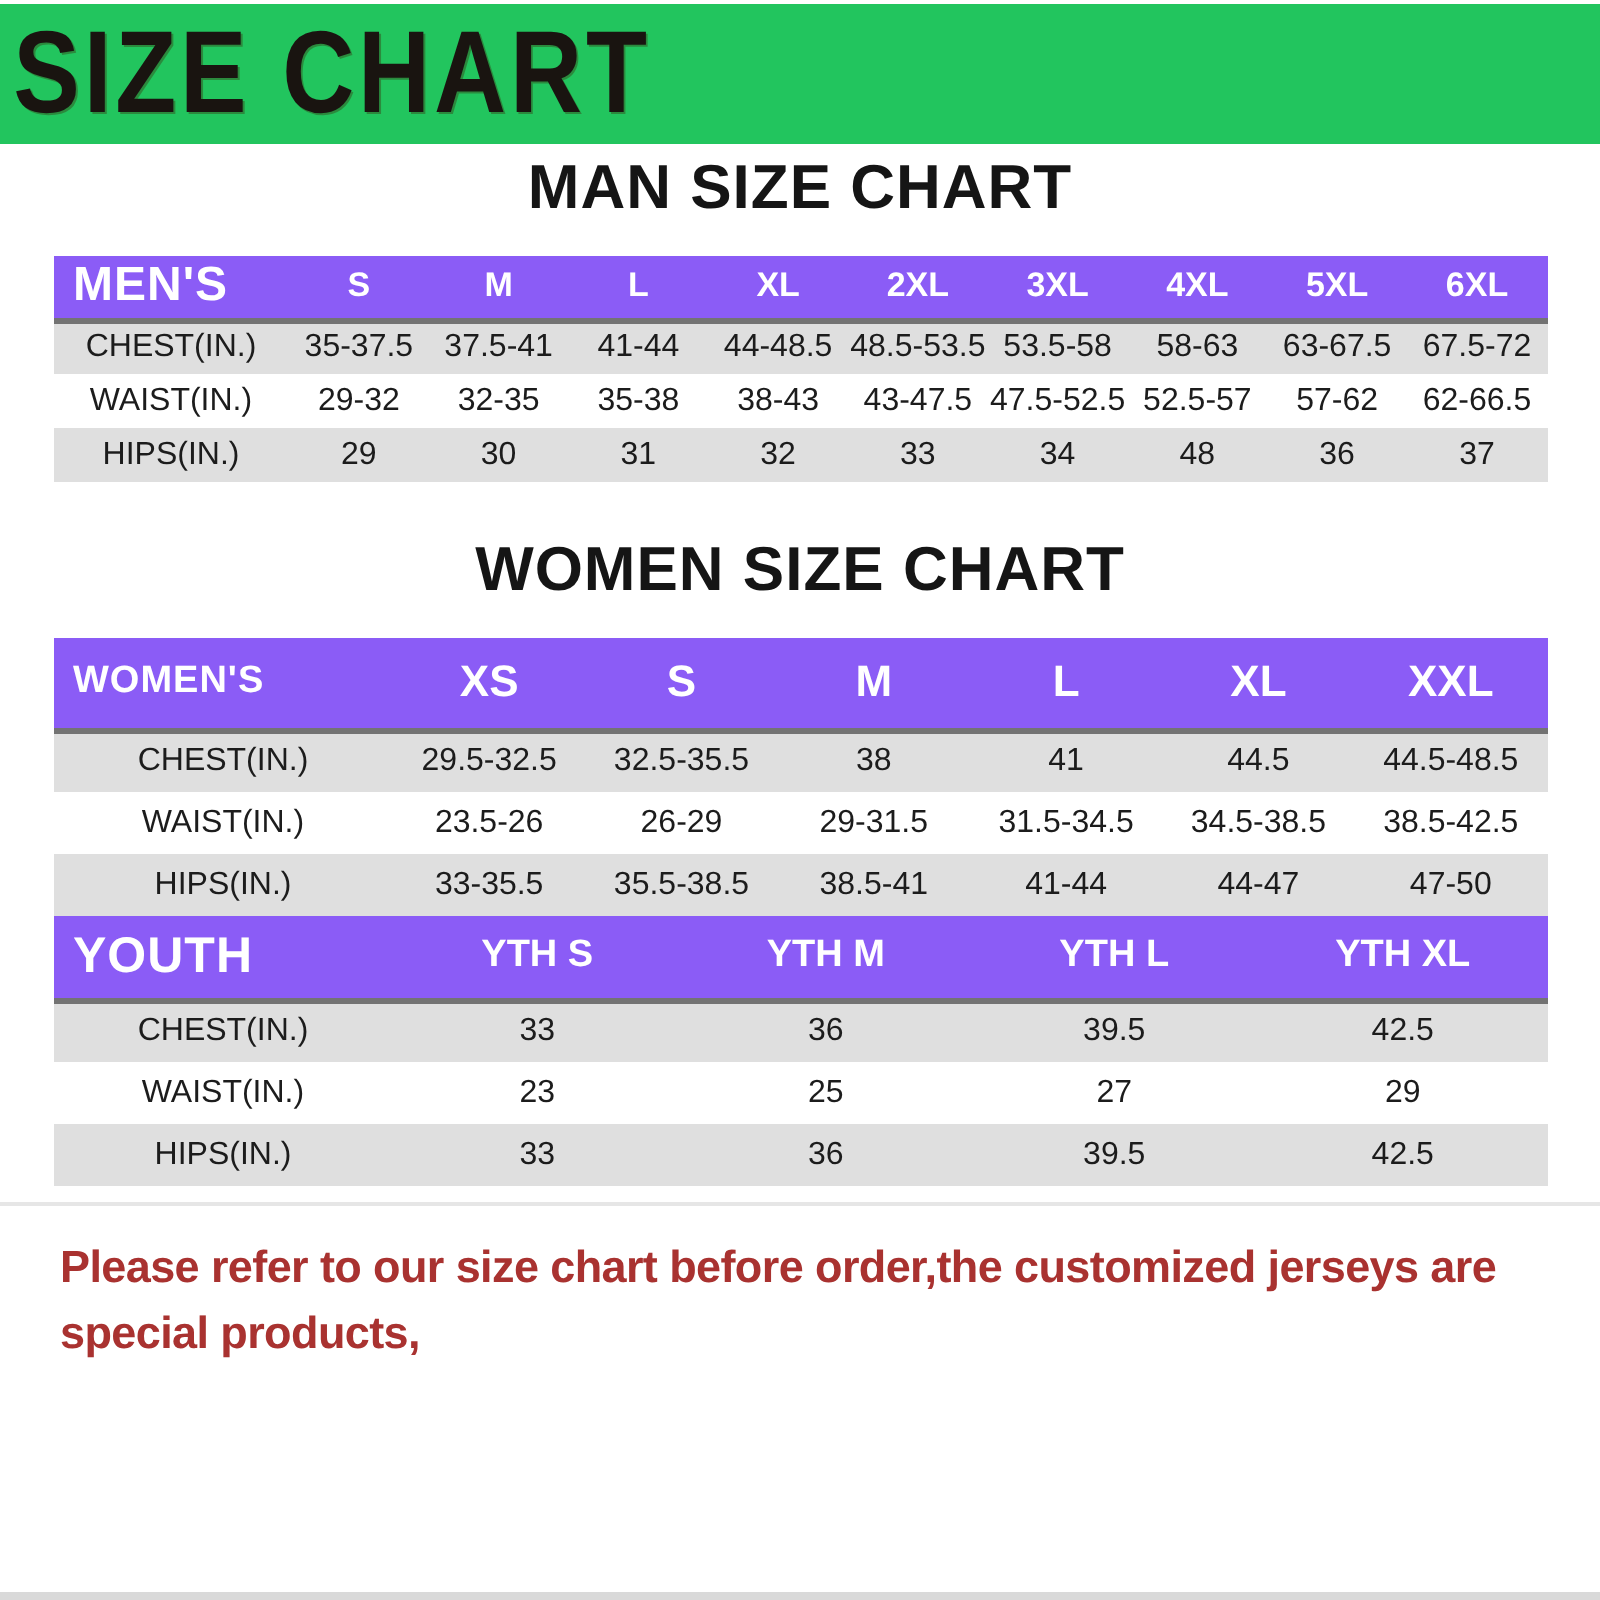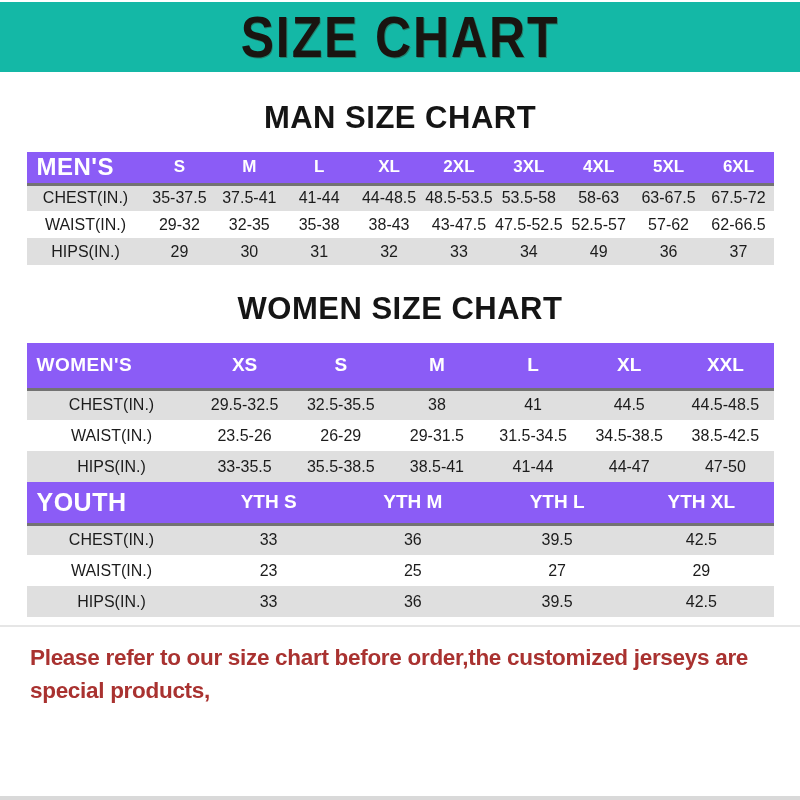--- a/index.html
+++ b/index.html
@@ -8,43 +8,43 @@
     background: #ffffff;
     font-family: "Liberation Sans", sans-serif;
     overflow: hidden;
   }
   .page { width: 800px; height: 800px; background: #fff; position: relative; }
 
   
   .banner {
     margin-top: 2px;
     height: 70px;
-    background: #14b8a6;
-    display: flex; align-items: center; justify-content: center;
+    background: #22c55e;
+    display: flex; align-items: center; 
   }
   .banner-title {
     font-size: 52px;
     font-weight: bold;
     color: #191410;
     letter-spacing: 2px;
     display: inline-block;
     transform: scale(0.96, 1.12);
     text-shadow: 1px 1px 0 rgba(60,30,0,0.35);
     white-space: nowrap;
   }
 
   
   .section-heading {
     text-align: center;
     font-size: 31px;
     font-weight: bold;
     color: #151515;
     letter-spacing: 0.5px;
   }
-  .heading-man   { margin-top: 28px; margin-bottom: 16px; }
+  .heading-man   { margin-top: 4px; margin-bottom: 16px; }
   .heading-women { margin-top: 26px; margin-bottom: 16px; }
   .heading-youth { margin-top: 26px; margin-bottom: 18px; }
 
   
   table {
     width: 747px;
     margin: 0 auto;
     border-collapse: collapse;
     table-layout: fixed;
   }
@@ -68,21 +68,21 @@
   tbody tr:nth-child(even) td { background: #ffffff; }
   td.lbl { font-size: 16px; margin-top: 28px; }
 
   
   .tbl-man thead th { height: 32px; font-size: 17px; }
   .tbl-man th.lbl { font-size: 24px; width: 118px; }
   .tbl-man tbody td { height: 27px; }
   .tbl-man td.lbl { width: 118px; }
 
   
-  .tbl-women thead th { height: 46px; font-size: 19px; }
+  .tbl-women thead th { height: 46px; font-size: 22px; }
   .tbl-women th.lbl { font-size: 19px; width: 170px; }
   .tbl-women tbody td { height: 31px; }
   .tbl-women td.lbl { width: 170px; }
 
   
   .tbl-youth thead th { height: 42px; font-size: 19px; }
   .tbl-youth th.lbl { font-size: 25px; width: 170px; }
   .tbl-youth tbody td { height: 31px; }
   .tbl-youth td.lbl { width: 170px; }
 
@@ -163,21 +163,21 @@
         <td>62-66.5</td>
       </tr>
       <tr>
         <td class="lbl">HIPS(IN.)</td>
         <td>29</td>
         <td>30</td>
         <td>31</td>
         <td>32</td>
         <td>33</td>
         <td>34</td>
-        <td>49</td>
+        <td>48</td>
         <td>36</td>
         <td>37</td>
       </tr>
     </tbody>
   </table>
 
   <div class="section-heading heading-women">WOMEN SIZE CHART</div>
 
   <table class="tbl-women">
     <thead>

